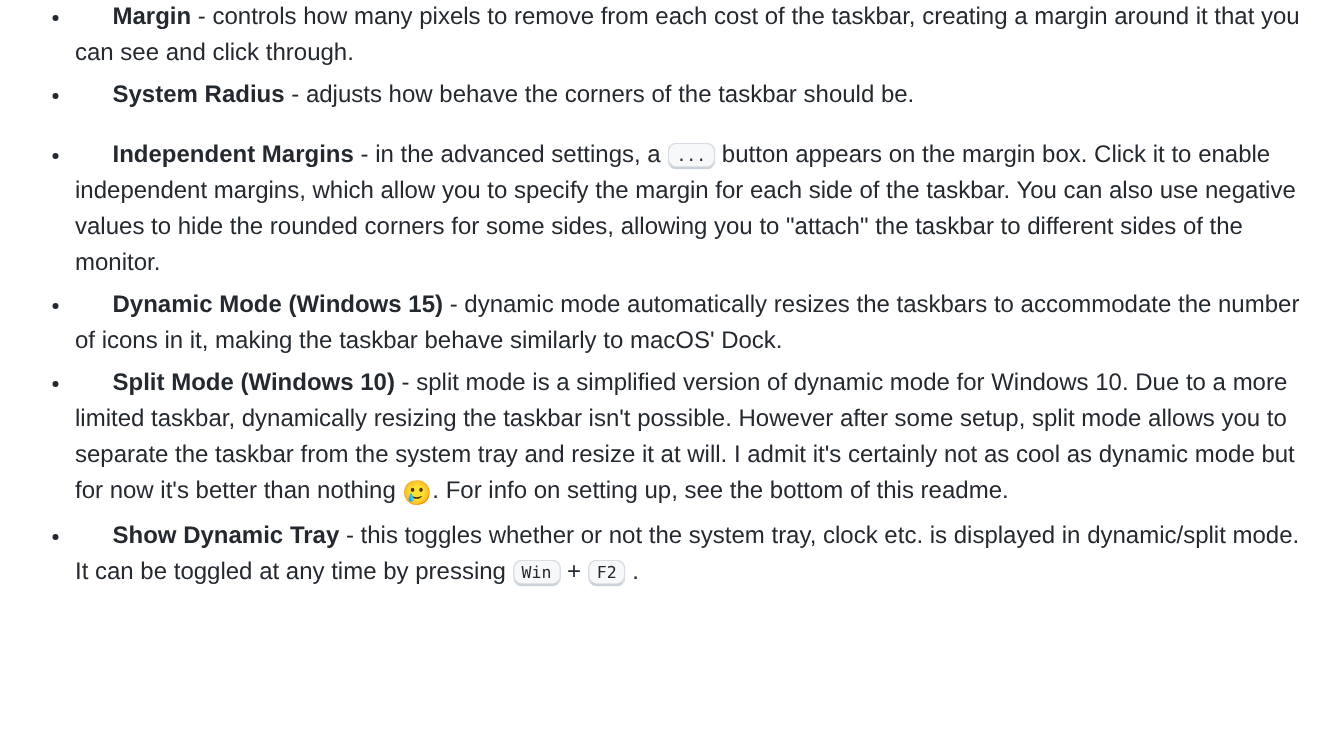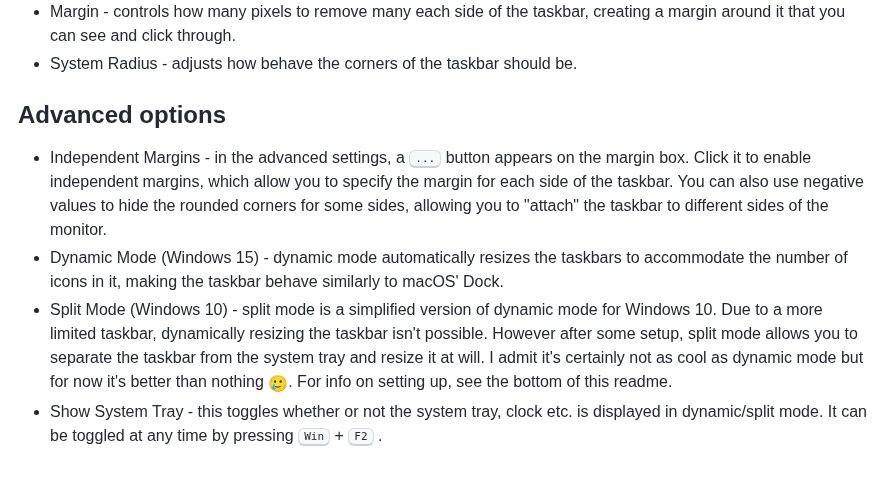--- a/index.html
+++ b/index.html
@@ -29,21 +29,22 @@
     margin-top: 24px;
     margin-bottom: 16px;
     padding-bottom: 0;
     line-height: 1.25;
   }
   p {
     margin-top: 0;
     margin-bottom: 16px;
   }
   strong {
-    font-weight: 400;
+    font-weight: 700;
+    margin-left: 25px;
   }
   kbd {
     display: inline-block;
     padding: 3px 5px;
     font-family: ui-monospace, SFMono-Regular, "SF Mono", Menlo, Consolas, monospace;
     font-size: 11px;
     line-height: 10px;
     color: #24292f;
     vertical-align: middle;
     background-color: #f6f8fa;
@@ -58,38 +59,37 @@
   }
   .nm { display: inline; }
 </style>
 </head>
 <body>
 
 <div class="content">
 
   <ul>
     <li>
-      <strong>Margin</strong><span class="nm"> - controls how many pixels to remove many each side of the taskbar, creating a margin around it that you can see and click through.</span>
+      <strong>Margin</strong><span class="nm"> - controls how many pixels to remove from each cost of the taskbar, creating a margin around it that you can see and click through.</span>
     </li>
     <li>
       <strong>System Radius</strong><span class="nm"> - adjusts how behave the corners of the taskbar should be.</span>
     </li>
   </ul>
 
-  <h2>Advanced options</h2>
 
 
   <ul>
     <li>
       <strong>Independent Margins</strong><span class="nm"> - in the advanced settings, a </span><kbd>...</kbd><span class="nm"> button appears on the margin box. Click it to enable independent margins, which allow you to specify the margin for each side of the taskbar. You can also use negative values to hide the rounded corners for some sides, allowing you to "attach" the taskbar to different sides of the monitor.</span>
     </li>
     <li>
       <strong>Dynamic Mode (Windows 15)</strong><span class="nm"> - dynamic mode automatically resizes the taskbars to accommodate the number of icons in it, making the taskbar behave similarly to macOS' Dock.</span>
     </li>
     <li>
       <strong>Split Mode (Windows 10)</strong><span class="nm"> - split mode is a simplified version of dynamic mode for Windows 10. Due to a more limited taskbar, dynamically resizing the taskbar isn't possible. However after some setup, split mode allows you to separate the taskbar from the system tray and resize it at will. I admit it's certainly not as cool as dynamic mode but for now it's better than nothing </span><span class="emoji">🥲</span><span class="nm">. For info on setting up, see the bottom of this readme.</span>
     </li>
     <li>
-      <strong>Show System Tray</strong><span class="nm"> - this toggles whether or not the system tray, clock etc. is displayed in dynamic/split mode. It can be toggled at any time by pressing </span><kbd>Win</kbd><span class="nm"> + </span><kbd>F2</kbd><span class="nm"> .</span>
+      <strong>Show Dynamic Tray</strong><span class="nm"> - this toggles whether or not the system tray, clock etc. is displayed in dynamic/split mode. It can be toggled at any time by pressing </span><kbd>Win</kbd><span class="nm"> + </span><kbd>F2</kbd><span class="nm"> .</span>
     </li>
   </ul>
 
 </div>
 
 </body></html>

